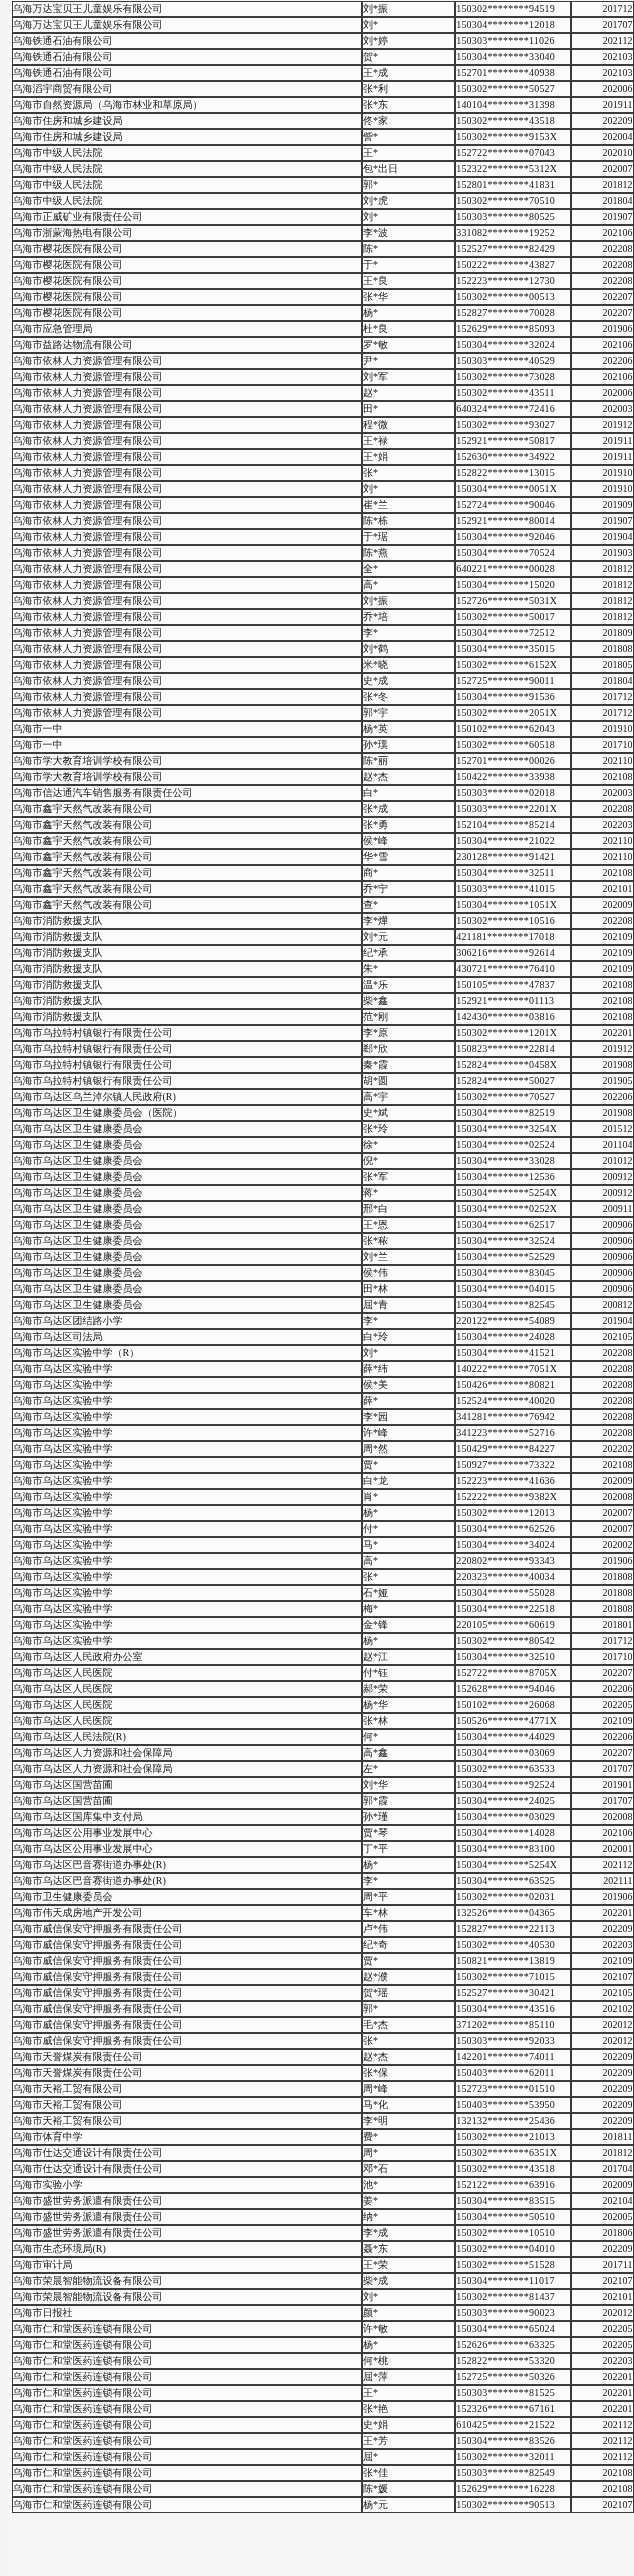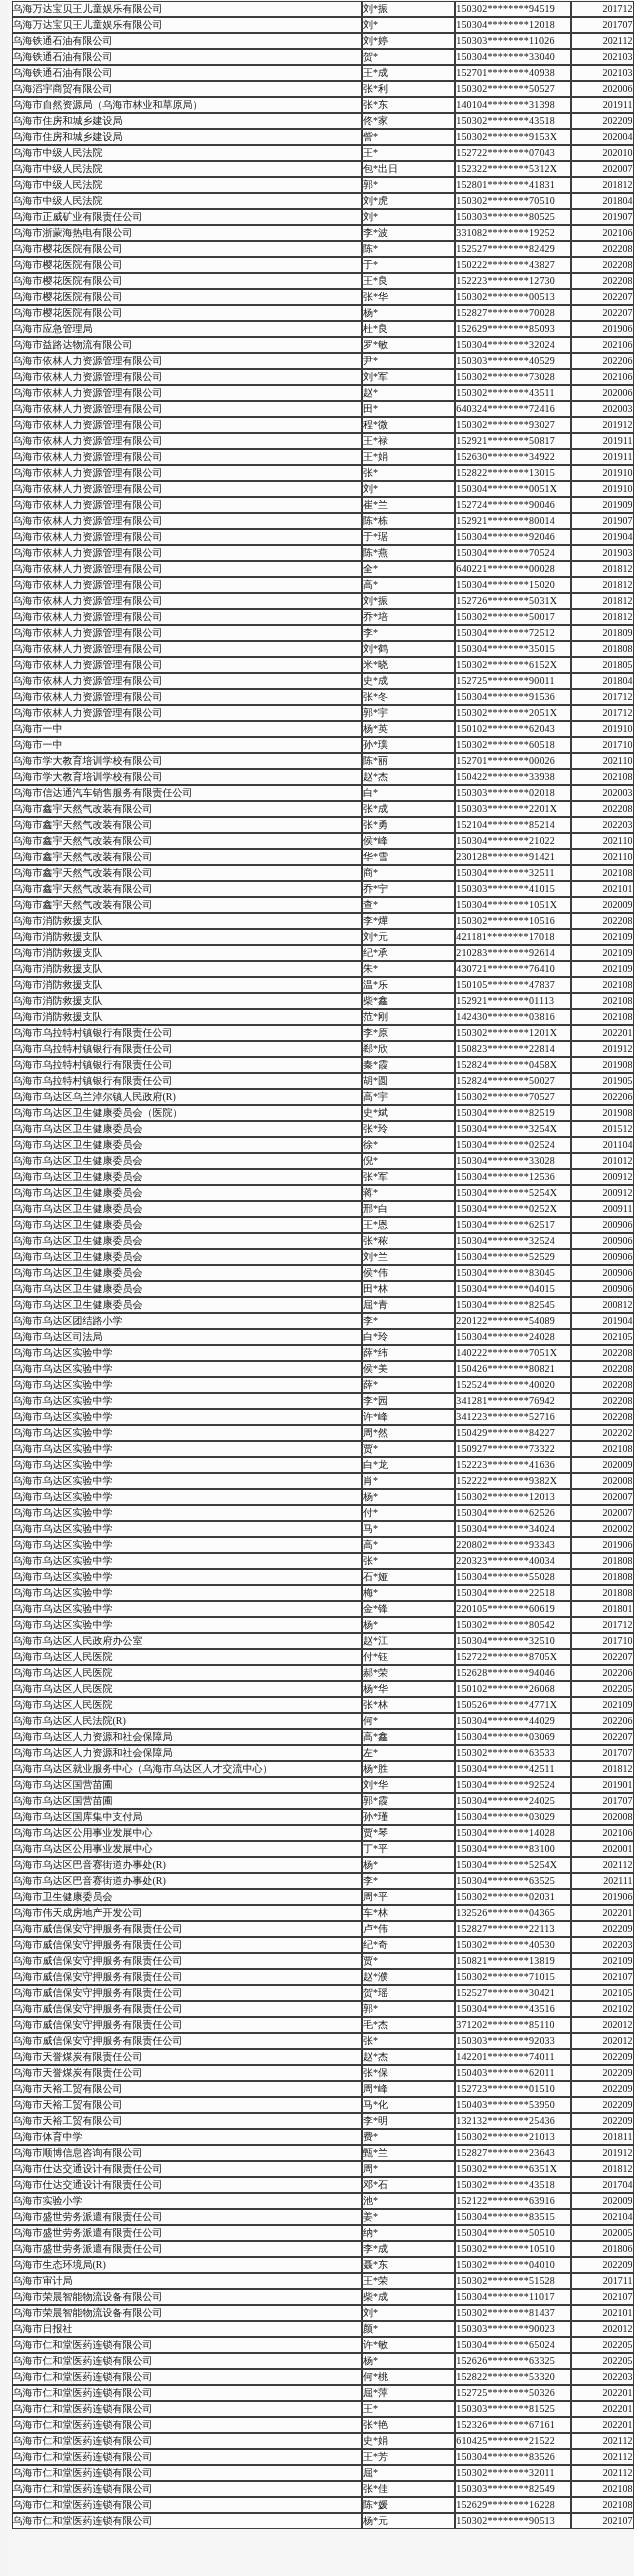--- a/index.html
+++ b/index.html
@@ -400,21 +400,21 @@
         </tr>
         <tr>
           <td class="c-company">乌海市消防救援支队</td>
           <td class="c-person">刘*元</td>
           <td class="c-id">421181********17018</td>
           <td class="c-date">202109</td>
         </tr>
         <tr>
           <td class="c-company">乌海市消防救援支队</td>
           <td class="c-person">纪*承</td>
-          <td class="c-id">210283********92614</td>
+          <td class="c-id">306216********92614</td>
           <td class="c-date">202109</td>
         </tr>
         <tr>
           <td class="c-company">乌海市消防救援支队</td>
           <td class="c-person">朱*</td>
           <td class="c-id">430721********76410</td>
           <td class="c-date">202109</td>
         </tr>
         <tr>
           <td class="c-company">乌海市消防救援支队</td>
@@ -548,20 +548,26 @@
           <td class="c-id">220122********54089</td>
           <td class="c-date">201904</td>
         </tr>
         <tr>
           <td class="c-company">乌海市乌达区司法局</td>
           <td class="c-person">白*玲</td>
           <td class="c-id">150304********24028</td>
           <td class="c-date">202105</td>
         </tr>
         <tr>
+          <td class="c-company">乌海市乌达区实验中学（R）</td>
+          <td class="c-person">刘*</td>
+          <td class="c-id">150304********41521</td>
+          <td class="c-date">202208</td>
+        </tr>
+        <tr>
           <td class="c-company">乌海市乌达区实验中学</td>
           <td class="c-person">薛*纬</td>
           <td class="c-id">140222********7051X</td>
           <td class="c-date">202208</td>
         </tr>
         <tr>
           <td class="c-company">乌海市乌达区实验中学</td>
           <td class="c-person">侯*美</td>
           <td class="c-id">150426********80821</td>
           <td class="c-date">202208</td>
@@ -704,26 +710,20 @@
           <td class="c-id">150304********03069</td>
           <td class="c-date">202207</td>
         </tr>
         <tr>
           <td class="c-company">乌海市乌达区人力资源和社会保障局</td>
           <td class="c-person">左*</td>
           <td class="c-id">150302********63533</td>
           <td class="c-date">201707</td>
         </tr>
         <tr>
-          <td class="c-company">乌海市乌达区就业服务中心（乌海市乌达区人才交流中心）</td>
-          <td class="c-person">杨*胜</td>
-          <td class="c-id">150304********42511</td>
-          <td class="c-date">201812</td>
-        </tr>
-        <tr>
           <td class="c-company">乌海市乌达区国营苗圃</td>
           <td class="c-person">刘*华</td>
           <td class="c-id">150304********92524</td>
           <td class="c-date">201901</td>
         </tr>
         <tr>
           <td class="c-company">乌海市乌达区国营苗圃</td>
           <td class="c-person">郭*霞</td>
           <td class="c-id">150304********24025</td>
           <td class="c-date">201707</td>
@@ -846,26 +846,20 @@
           <td class="c-company">乌海市天裕工贸有限公司</td>
           <td class="c-person">李*明</td>
           <td class="c-id">132132********25436</td>
           <td class="c-date">202209</td>
         </tr>
         <tr>
           <td class="c-company">乌海市体育中学</td>
           <td class="c-person">费*</td>
           <td class="c-id">150302********21013</td>
           <td class="c-date">201811</td>
-        </tr>
-        <tr>
-          <td class="c-company">乌海市顺博信息咨询有限公司</td>
-          <td class="c-person">甄*兰</td>
-          <td class="c-id">152827********23643</td>
-          <td class="c-date">201912</td>
         </tr>
         <tr>
           <td class="c-company">乌海市仕达交通设计有限责任公司</td>
           <td class="c-person">周*</td>
           <td class="c-id">150302********6351X</td>
           <td class="c-date">201812</td>
         </tr>
         <tr>
           <td class="c-company">乌海市仕达交通设计有限责任公司</td>
           <td class="c-person">邓*石</td>

